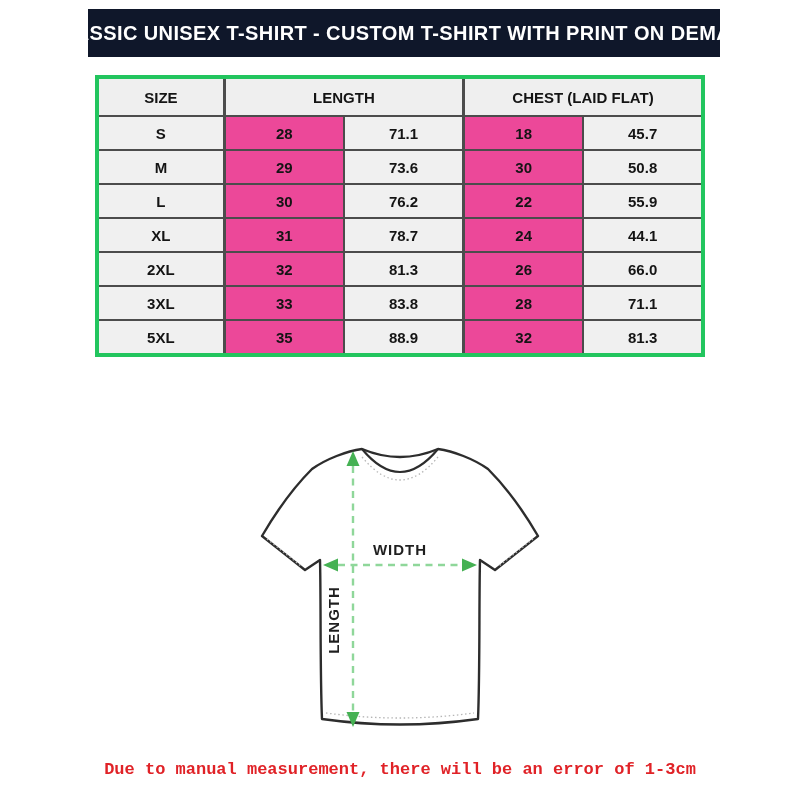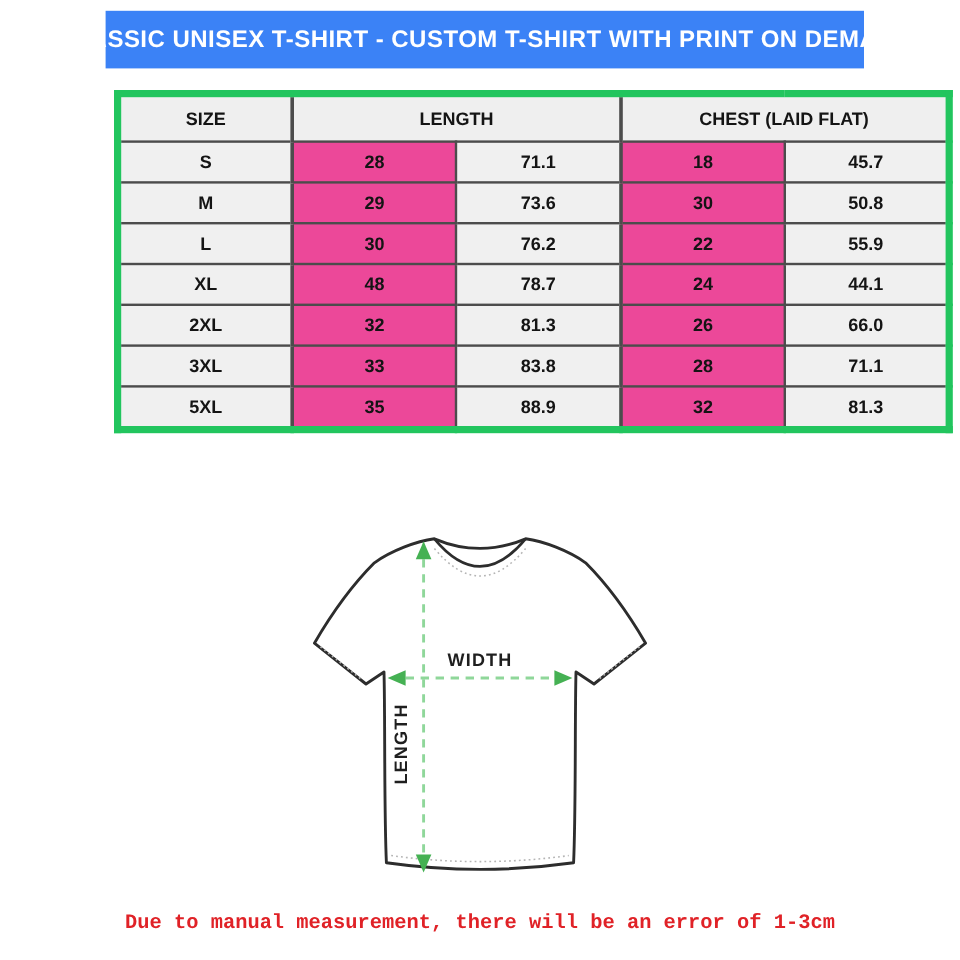--- a/index.html
+++ b/index.html
@@ -1,24 +1,24 @@
 <!DOCTYPE html>
 <html><head>
 <meta charset="utf-8">
 <style>
   html,body{margin:0;padding:0;background:#ffffff;}
   body{width:800px;height:800px;font-family:"Liberation Sans",sans-serif;}
   .page{position:relative;width:800px;height:800px;background:#ffffff;overflow:hidden;}
 
-  .banner{position:absolute;left:88px;top:9px;width:632px;height:48px;background:#3b82f6;
+  .banner{position:absolute;left:88px;top:9px;width:632px;height:48px;background:#0f172a;
           display:flex;align-items:center;justify-content:center;}
   .banner h1{margin:0;font-size:20px;font-weight:bold;color:#ffffff;letter-spacing:.4px;white-space:nowrap;}
 
-  table.size-table{position:absolute;left:95px;top:75px;width:699px;border-collapse:collapse;
-                   table-layout:fixed;border:6px solid #22c55e;}
+  table.size-table{position:absolute;left:95px;top:75px;width:610px;border-collapse:collapse;
+                   table-layout:fixed;border:4px solid #22c55e;}
   .size-table th,.size-table td{border:2px solid #4c4c4c;text-align:center;vertical-align:middle;
                    font-weight:bold;font-size:15px;color:#141414;padding:0;}
   .size-table thead th{height:36px;background:#efefef;}
   .size-table td{height:32px;}
   .size-table td.shaded{background:#f0f0f0;}
   .size-table td.plain{background:#ec4899;}
   .size-table tbody td:nth-child(2){border-left-width:3px;}
   .size-table tbody td:nth-child(4){border-left-width:3px;}
   .size-table thead th:nth-child(2){border-left-width:3px;}
   .size-table thead th:nth-child(3){border-left-width:3px;}
@@ -72,21 +72,21 @@
         </tr>
         <tr>
           <td class="shaded">L</td>
           <td class="plain">30</td>
           <td class="shaded">76.2</td>
           <td class="plain">22</td>
           <td class="shaded">55.9</td>
         </tr>
         <tr>
           <td class="shaded">XL</td>
-          <td class="plain">48</td>
+          <td class="plain">31</td>
           <td class="shaded">78.7</td>
           <td class="plain">24</td>
           <td class="shaded">44.1</td>
         </tr>
         <tr>
           <td class="shaded">2XL</td>
           <td class="plain">32</td>
           <td class="shaded">81.3</td>
           <td class="plain">26</td>
           <td class="shaded">66.0</td>

